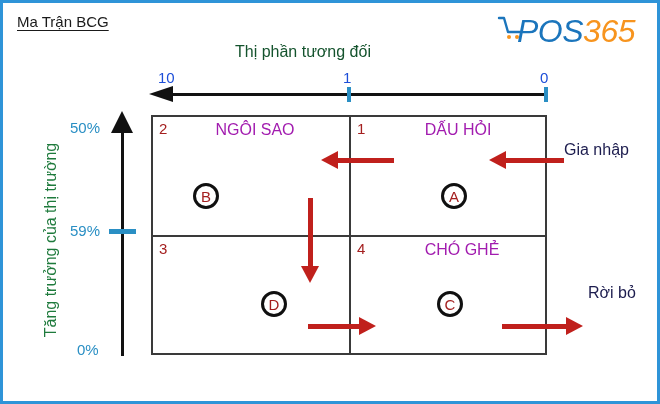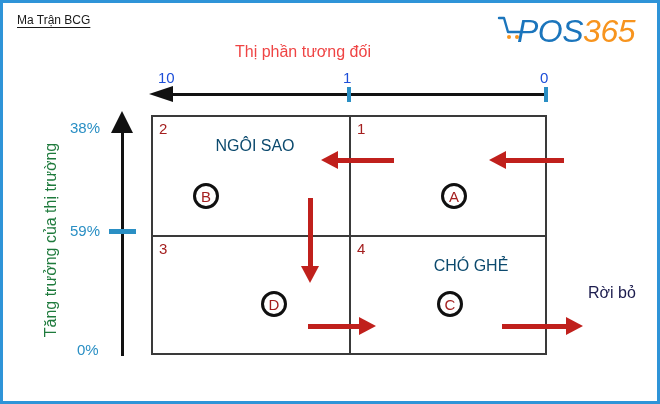--- a/index.html
+++ b/index.html
@@ -16,21 +16,21 @@
     box-sizing: border-box;
     overflow: hidden;
     font-family: "Liberation Sans", sans-serif;
   }
 
   
   #title {
     position: absolute;
     left: 14px;
     top: 10px;
-    font-size: 12px;
+    font-size: 15px;
     color: #1a1a1a;
     text-decoration: underline;
     text-underline-offset: 3px;
     white-space: nowrap;
   }
 
   
   #logo {
     position: absolute;
     left: 488px;
@@ -57,21 +57,21 @@
   }
   #logo .pos { color: #1b75bc; }
   #logo .num365 { color: #f7941e; }
 
   
   #x-axis-title {
     position: absolute;
     left: 232px;
     top: 40px;
     font-size: 16px;
-    color: #ef4444;
+    color: #14532d;
     white-space: nowrap;
   }
   #y-axis-title {
     position: absolute;
     left: -62px;
     top: 228px;
     width: 220px;
     text-align: center;
     font-size: 16px;
     color: #1e7a3c;
@@ -191,31 +191,31 @@
 
   .q-number {
     position: absolute;
     left: 6px;
     top: 3px;
     font-size: 15px;
     color: #a41f1f;
   }
   .q-title {
     position: absolute;
-    top: 20px;
+    top: 4px;
     width: 100%;
     text-align: center;
     font-size: 16px;
-    color: #0c4a6e;
+    color: #a21caf;
     white-space: nowrap;
   }
   #q-star .q-title     { left: 4px; }
   #q-question .q-title { left: 10px; }
   #q-cow .q-title      { left: 0px; }
-  #q-dog .q-title      { left: 14px; padding-left: 9px; }
+  #q-dog .q-title      { left: 14px; }
 
   .q-marker {
     position: absolute;
     width: 26px;
     height: 26px;
     border: 3px solid #101010;
     border-radius: 50%;
     color: #a41f1f;
     font-size: 15px;
     display: flex;
@@ -295,36 +295,37 @@
   <div id="x-arrowhead"></div>
   <div class="x-tick" id="x-tick-1"></div>
   <div class="x-tick" id="x-tick-0"></div>
   <div class="x-tick-label" id="x-lab-10">10</div>
   <div class="x-tick-label" id="x-lab-1">1</div>
   <div class="x-tick-label" id="x-lab-0">0</div>
 
   <div id="y-axis-line"></div>
   <div id="y-arrowhead"></div>
   <div id="y-tick-10"></div>
-  <div class="y-tick-label" id="y-lab-50">38%</div>
+  <div class="y-tick-label" id="y-lab-50">50%</div>
   <div class="y-tick-label" id="y-lab-10">59%</div>
   <div class="y-tick-label" id="y-lab-0">0%</div>
 
   <div id="matrix">
     <div class="v-divider"></div>
     <div class="h-divider"></div>
 
     <div class="quadrant" id="q-star">
       <div class="q-number">2</div>
       <div class="q-title">NGÔI SAO</div>
       <div class="q-marker" id="marker-b">B</div>
     </div>
 
     <div class="quadrant" id="q-question">
       <div class="q-number">1</div>
+      <div class="q-title">DẤU HỎI</div>
       <div class="q-marker" id="marker-a">A</div>
     </div>
 
     <div class="quadrant" id="q-cow">
       <div class="q-number">3</div>
       <div class="q-marker" id="marker-d">D</div>
     </div>
 
     <div class="quadrant" id="q-dog">
       <div class="q-number">4</div>
@@ -341,15 +342,16 @@
 
   <div class="arrow-line" id="a3-line"></div>
   <div class="arrow-head head-down" id="a3-head"></div>
 
   <div class="arrow-line" id="a4-line"></div>
   <div class="arrow-head head-right" id="a4-head"></div>
 
   <div class="arrow-line" id="a5-line"></div>
   <div class="arrow-head head-right" id="a5-head"></div>
 
+  <div class="side-label" id="label-entry">Gia nhập</div>
   <div class="side-label" id="label-exit">Rời bỏ</div>
 
 </div>
 
 </body></html>

